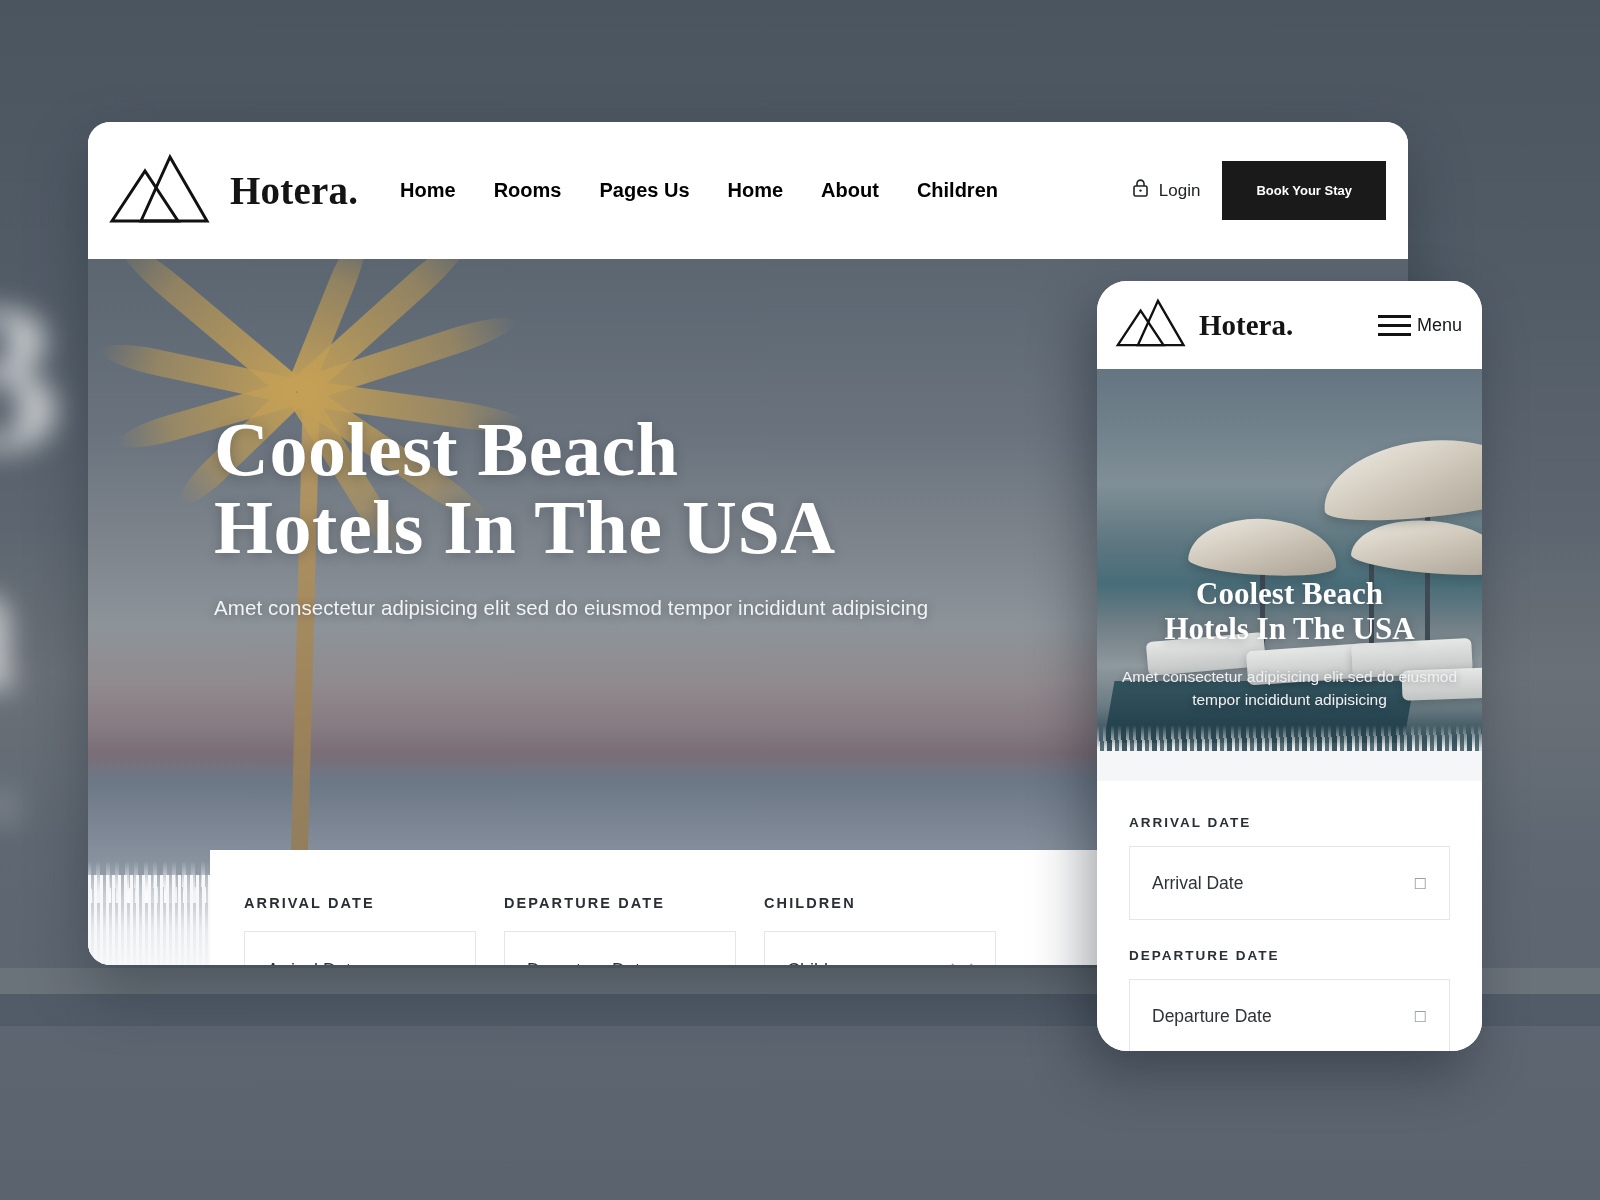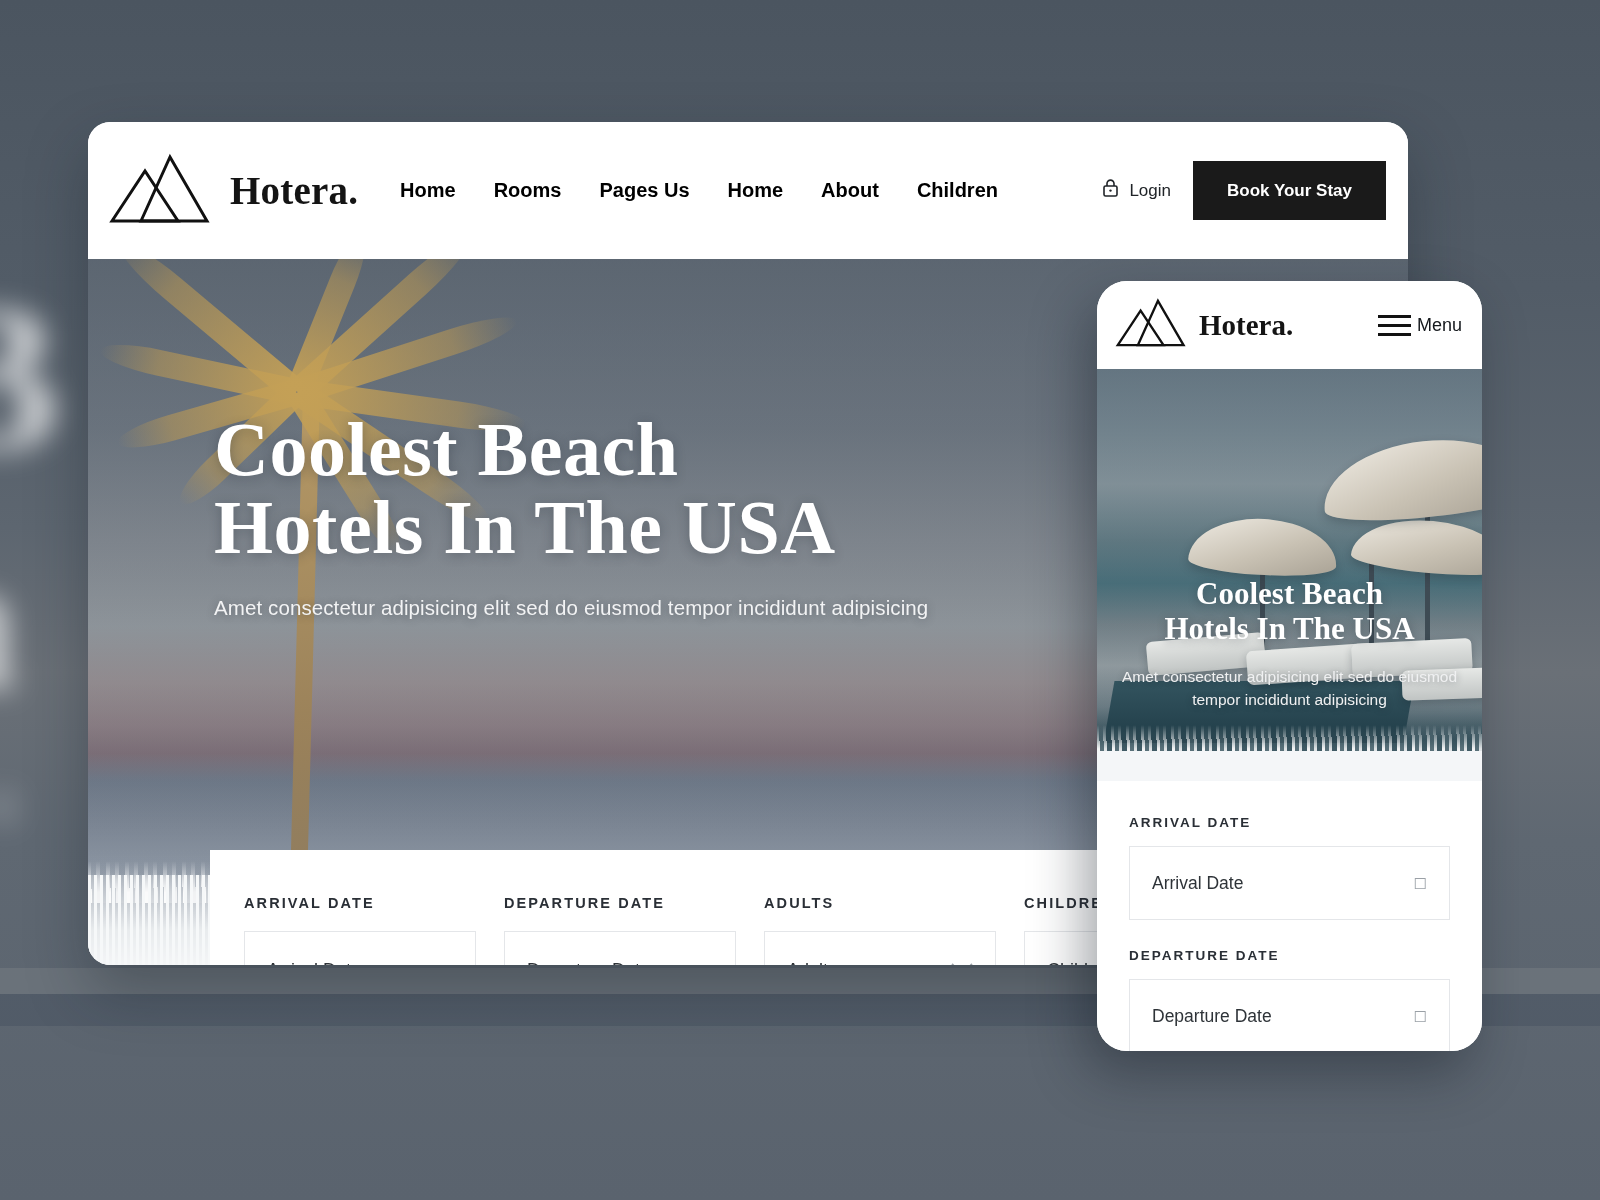--- a/index.html
+++ b/index.html
@@ -118,21 +118,21 @@
     align-items: center;
     gap: 10px;
     font-size: 17px;
     color: #202428;
     cursor: pointer;
     font-weight: 400;
   }
   .btn-book {
     background: #1a1a1a;
     color: #fff;
-    font-size: 17px;
+    font-size: 13px;
     font-weight: 700;
     border: 0;
     padding: 0 34px;
     height: 59px;
     line-height: 59px;
     cursor: pointer;
     white-space: nowrap;
   }
 
   
@@ -526,31 +526,20 @@
       </div>
 
       <div class="bk-field">
         <div class="bk-label">DEPARTURE DATE</div>
         <div class="bk-input">
           <span class="ph">Departure Date</span>
           <span class="bk-icon">☐</span>
         </div>
       </div>
 
-      <div class="bk-field">
-        <div class="bk-label">ADULTS</div>
-        <div class="bk-input">
-          <span class="ph">Adults</span>
-          <span class="bk-icon">
-            <svg width="22" height="13" viewBox="0 0 22 13" fill="none">
-                <path d="M1 1 L11 11 L21 1" stroke="#9aa0a6" stroke-width="1.8" fill="none"></path>
-              </svg>
-          </span>
-        </div>
-      </div>
 
       <div class="bk-field">
         <div class="bk-label">CHILDREN</div>
         <div class="bk-input">
           <span class="ph">Children</span>
           <span class="bk-icon">
             <svg width="22" height="13" viewBox="0 0 22 13" fill="none">
                 <path d="M1 1 L11 11 L21 1" stroke="#9aa0a6" stroke-width="1.8" fill="none"></path>
               </svg>
           </span>

